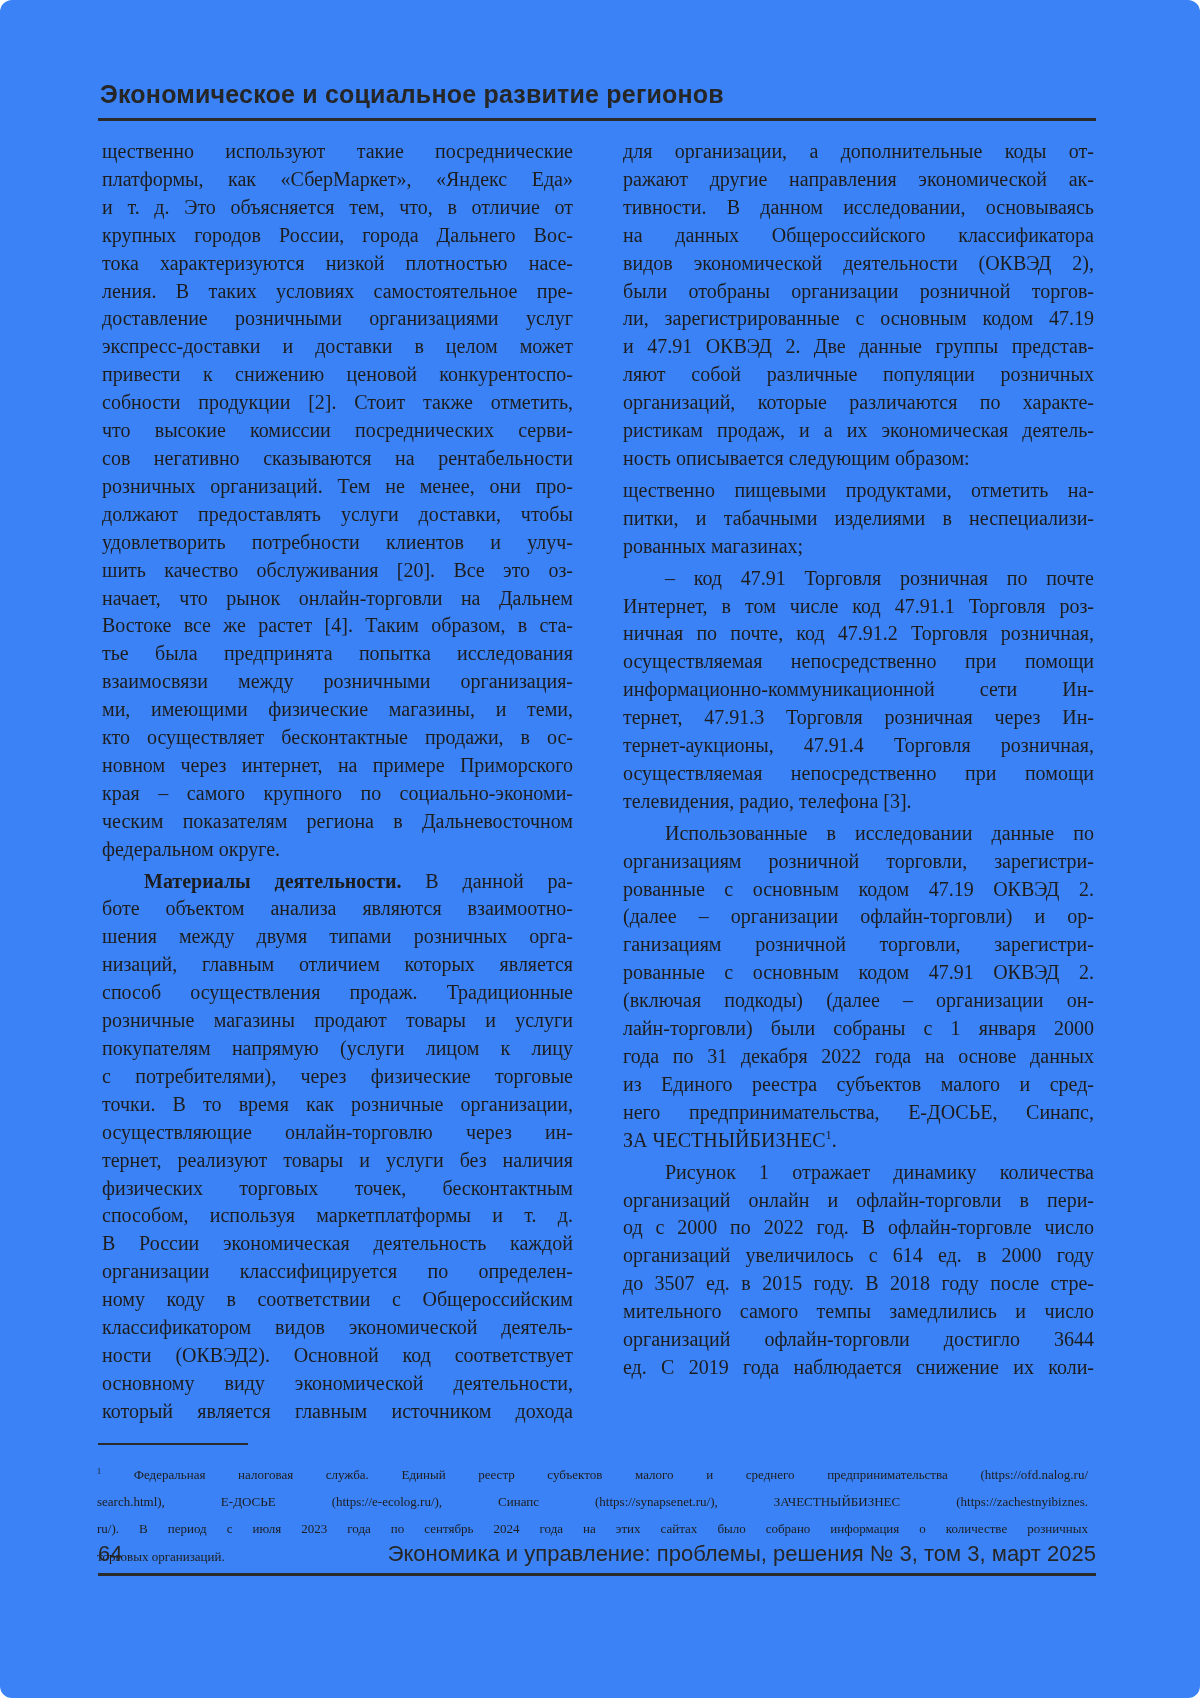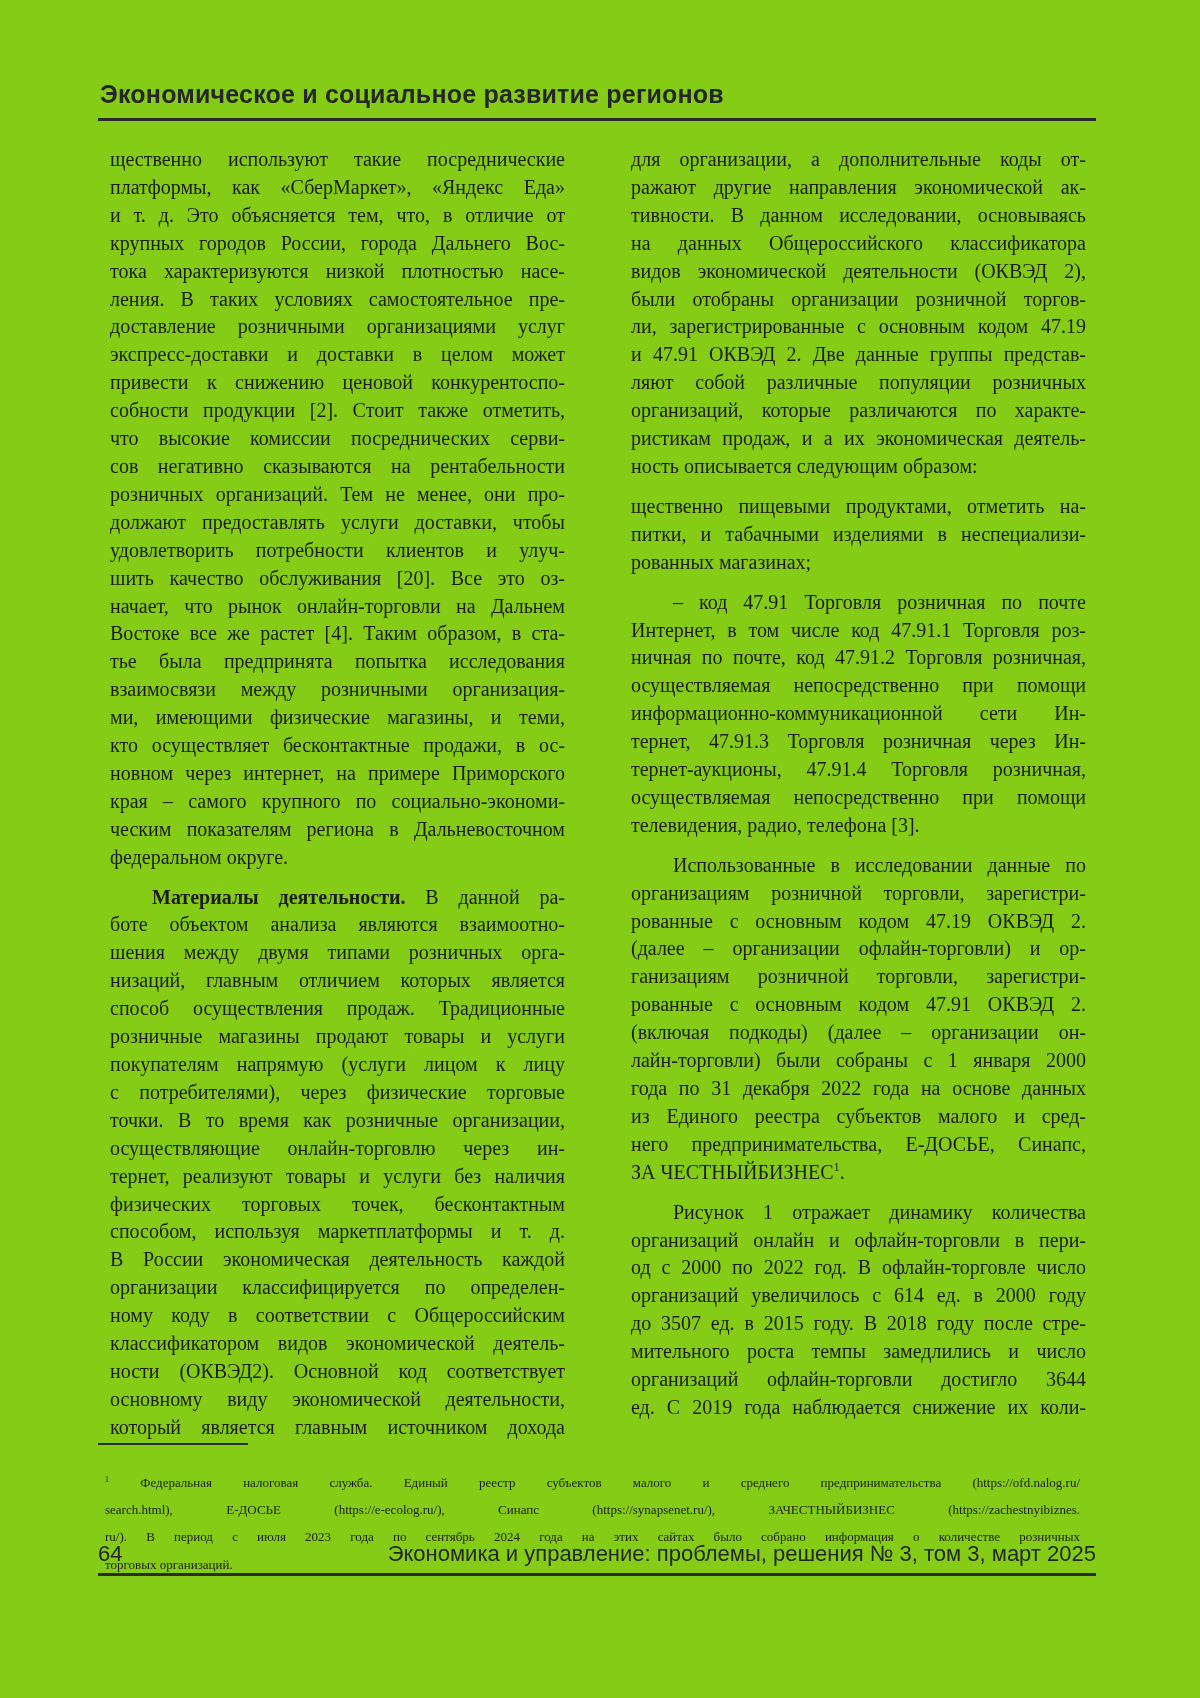--- a/index.html
+++ b/index.html
@@ -1,23 +1,24 @@
 <!DOCTYPE html>
 <html><head>
 <meta charset="utf-8">
 <style>
   html,body { margin:0; padding:0; background:#ffffff; }
   .page {
     position: relative;
     width: 1200px;
     height: 1698px;
-    background: #84cc16;
+    background: #3b82f6;
     font-family: "Liberation Serif", "DejaVu Serif", serif;
     color: #1d1d1d;
     overflow: hidden;
+    border-radius: 12px;
   }
   .running-head {
     position: absolute;
     left: 100px; top: 80px;
     font-family: "Liberation Sans", "DejaVu Sans", sans-serif;
     font-weight: 700;
     font-size: 25px;
     line-height: 28px;
     color: #262626;
     letter-spacing: 0.2px;
@@ -30,21 +31,21 @@
   }
   .col {
     position: absolute;
     top: 134px;
     width: 479px;
     font-size: 20px;
     line-height: 27.9px;
   }
   .col-left  { left: 98px;  }
   .col-right { left: 619px; }
-  .para { margin: 12px; padding: 0; }
+  .para { margin: 4px; padding: 0; }
   .ln {
     text-align: justify;
     text-align-last: justify;
     white-space: normal;
   }
   .ln.last {
     text-align: left;
     text-align-last: auto;
   }
   .ln.ind { text-indent: 42px; }
@@ -189,21 +190,21 @@
         <div class="ln"><span>из Единого реестра субъектов малого и сред-</span></div>
         <div class="ln"><span>него предпринимательства, Е-ДОСЬЕ, Синапс,</span></div>
         <div class="ln last"><span>ЗА ЧЕСТНЫЙБИЗНЕС</span><span class="sup">1</span><span>.</span></div>
       </div>
       <div class="para">
         <div class="ln ind"><span>Рисунок 1 отражает динамику количества</span></div>
         <div class="ln"><span>организаций онлайн и офлайн-торговли в пери-</span></div>
         <div class="ln"><span>од с 2000 по 2022 год. В офлайн-торговле число</span></div>
         <div class="ln"><span>организаций увеличилось с 614 ед. в 2000 году</span></div>
         <div class="ln"><span>до 3507 ед. в 2015 году. В 2018 году после стре-</span></div>
-        <div class="ln"><span>мительного роста темпы замедлились и число</span></div>
+        <div class="ln"><span>мительного самого темпы замедлились и число</span></div>
         <div class="ln"><span>организаций офлайн-торговли достигло 3644</span></div>
         <div class="ln"><span>ед. С 2019 года наблюдается снижение их коли-</span></div>
       </div>
     </div>
 
   <div class="fn-rule"></div>
   <div class="footnote">
       <div class="para">
         <div class="ln"><span class="sup">1</span><span> Федеральная налоговая служба. Единый реестр субъектов малого и среднего предпринимательства (https://ofd.nalog.ru/</span></div>
         <div class="ln"><span>search.html), Е-ДОСЬЕ (https://e-ecolog.ru/), Синапс (https://synapsenet.ru/), ЗАЧЕСТНЫЙБИЗНЕС (https://zachestnyibiznes.</span></div>

